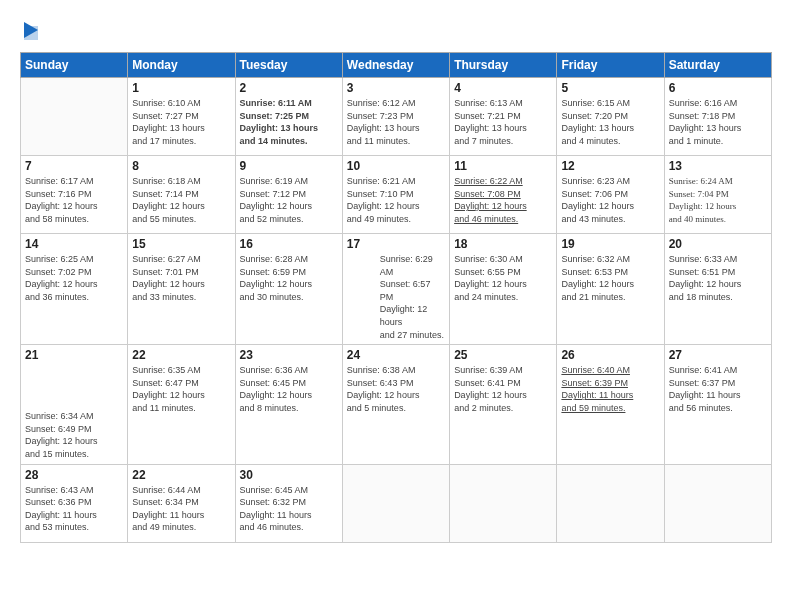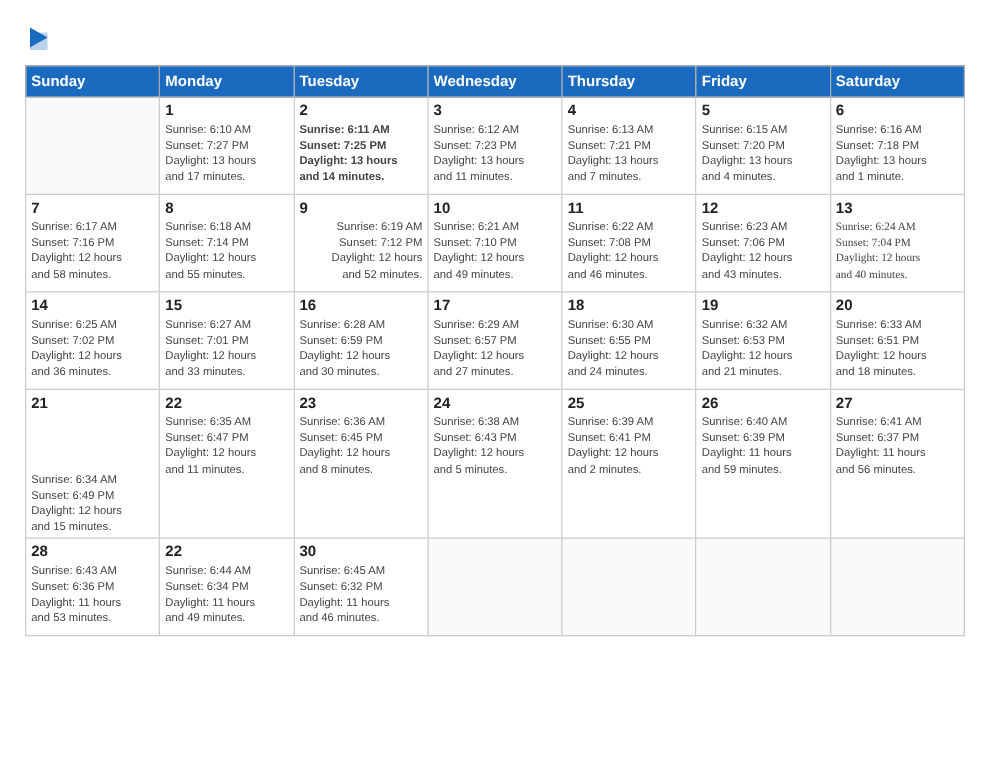--- a/index.html
+++ b/index.html
@@ -190,35 +190,35 @@
           </td>
           <td>
             <span class="day-number">8</span>
             <div class="day-info" style="white-space: pre-line;">Sunrise: 6:18 AM
 Sunset: 7:14 PM
 Daylight: 12 hours
 and 55 minutes.</div>
           </td>
           <td>
             <span class="day-number">9</span>
-            <div class="day-info" style="white-space: pre-line; text-align: right;">Sunrise: 6:19 AM
+            <div class="day-info" style="white-space: pre-line;">Sunrise: 6:19 AM
 Sunset: 7:12 PM
 Daylight: 12 hours
 and 52 minutes.</div>
           </td>
           <td>
             <span class="day-number">10</span>
             <div class="day-info" style="white-space: pre-line;">Sunrise: 6:21 AM
 Sunset: 7:10 PM
 Daylight: 12 hours
 and 49 minutes.</div>
           </td>
           <td>
             <span class="day-number">11</span>
-            <div class="day-info" style="white-space: pre-line;">Sunrise: 6:22 AM
+            <div class="day-info" style="white-space: pre-line; text-decoration: underline;">Sunrise: 6:22 AM
 Sunset: 7:08 PM
 Daylight: 12 hours
 and 46 minutes.</div>
           </td>
           <td>
             <span class="day-number">12</span>
             <div class="day-info" style="white-space: pre-line;">Sunrise: 6:23 AM
 Sunset: 7:06 PM
 Daylight: 12 hours
 and 43 minutes.</div>
@@ -248,21 +248,21 @@
           </td>
           <td>
             <span class="day-number">16</span>
             <div class="day-info" style="white-space: pre-line;">Sunrise: 6:28 AM
 Sunset: 6:59 PM
 Daylight: 12 hours
 and 30 minutes.</div>
           </td>
           <td>
             <span class="day-number">17</span>
-            <div class="day-info" style="white-space: pre-line;">Sunrise: 6:29 AM
+            <div class="day-info" style="white-space: pre-line; margin-left: 33px;">Sunrise: 6:29 AM
 Sunset: 6:57 PM
 Daylight: 12 hours
 and 27 minutes.</div>
           </td>
           <td>
             <span class="day-number">18</span>
             <div class="day-info" style="white-space: pre-line;">Sunrise: 6:30 AM
 Sunset: 6:55 PM
 Daylight: 12 hours
 and 24 minutes.</div>
@@ -313,21 +313,21 @@
           </td>
           <td>
             <span class="day-number">25</span>
             <div class="day-info" style="white-space: pre-line;">Sunrise: 6:39 AM
 Sunset: 6:41 PM
 Daylight: 12 hours
 and 2 minutes.</div>
           </td>
           <td>
             <span class="day-number">26</span>
-            <div class="day-info" style="white-space: pre-line;">Sunrise: 6:40 AM
+            <div class="day-info" style="white-space: pre-line; text-decoration: underline;">Sunrise: 6:40 AM
 Sunset: 6:39 PM
 Daylight: 11 hours
 and 59 minutes.</div>
           </td>
           <td>
             <span class="day-number">27</span>
             <div class="day-info" style="white-space: pre-line;">Sunrise: 6:41 AM
 Sunset: 6:37 PM
 Daylight: 11 hours
 and 56 minutes.</div>

